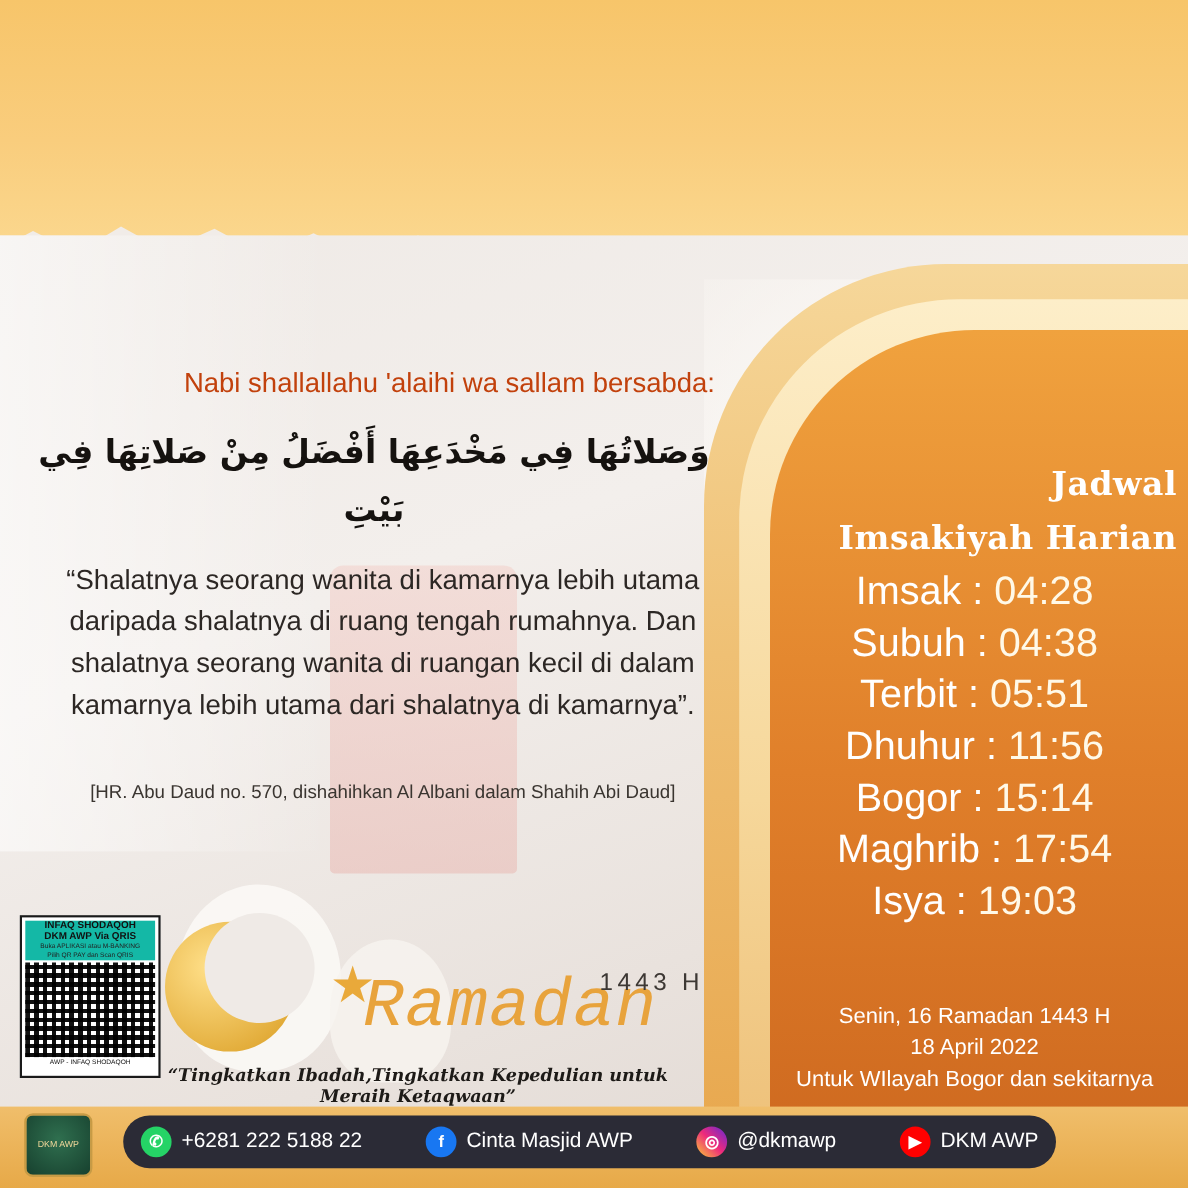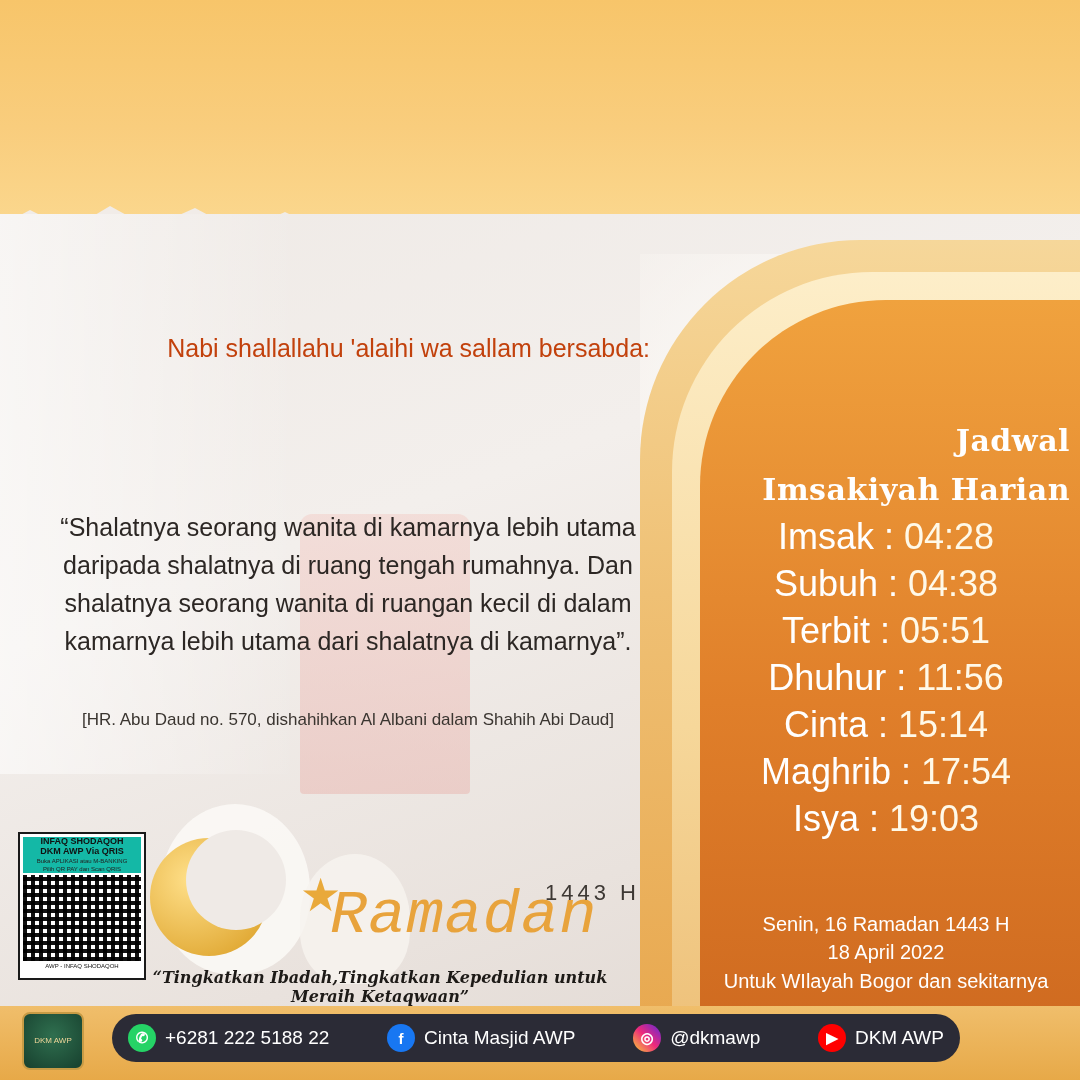--- a/index.html
+++ b/index.html
@@ -176,20 +176,21 @@
   <div class="photo">
     <div class="curtain"></div>
     <div class="blur1"></div>
     <div class="lamp"></div>
     <div class="vase"></div>
     <div class="vase2"></div>
   </div>
 
   <div class="intro">Nabi shallallahu 'alaihi wa sallam bersabda:</div>
   <div class="arabic">
+    <div>وَصَلاتُهَا فِي مَخْدَعِهَا أَفْضَلُ مِنْ صَلاتِهَا فِي بَيْتِ</div>
   </div>
   <div class="translation">“Shalatnya seorang wanita di kamarnya lebih utama daripada shalatnya di ruang tengah rumahnya. Dan shalatnya seorang wanita di ruangan kecil di dalam kamarnya lebih utama dari shalatnya di kamarnya”.</div>
   <div class="source">[HR. Abu Daud no. 570, dishahihkan Al Albani dalam Shahih Abi Daud]</div>
 
   <div class="arch-outer"></div>
   <div class="arch-mid"></div>
   <div class="arch-inner"></div>
 
   <div class="sched-title">
     <span>Jadwal</span>
@@ -211,21 +212,21 @@
       <span class="time-label">Terbit</span>
       <span class="time-colon">:</span>
       <span class="time-value">05:51</span>
     </div>
     <div class="time-row">
       <span class="time-label">Dhuhur</span>
       <span class="time-colon">:</span>
       <span class="time-value">11:56</span>
     </div>
     <div class="time-row">
-      <span class="time-label">Cinta</span>
+      <span class="time-label">Bogor</span>
       <span class="time-colon">:</span>
       <span class="time-value">15:14</span>
     </div>
     <div class="time-row">
       <span class="time-label">Maghrib</span>
       <span class="time-colon">:</span>
       <span class="time-value">17:54</span>
     </div>
     <div class="time-row">
       <span class="time-label">Isya</span>

